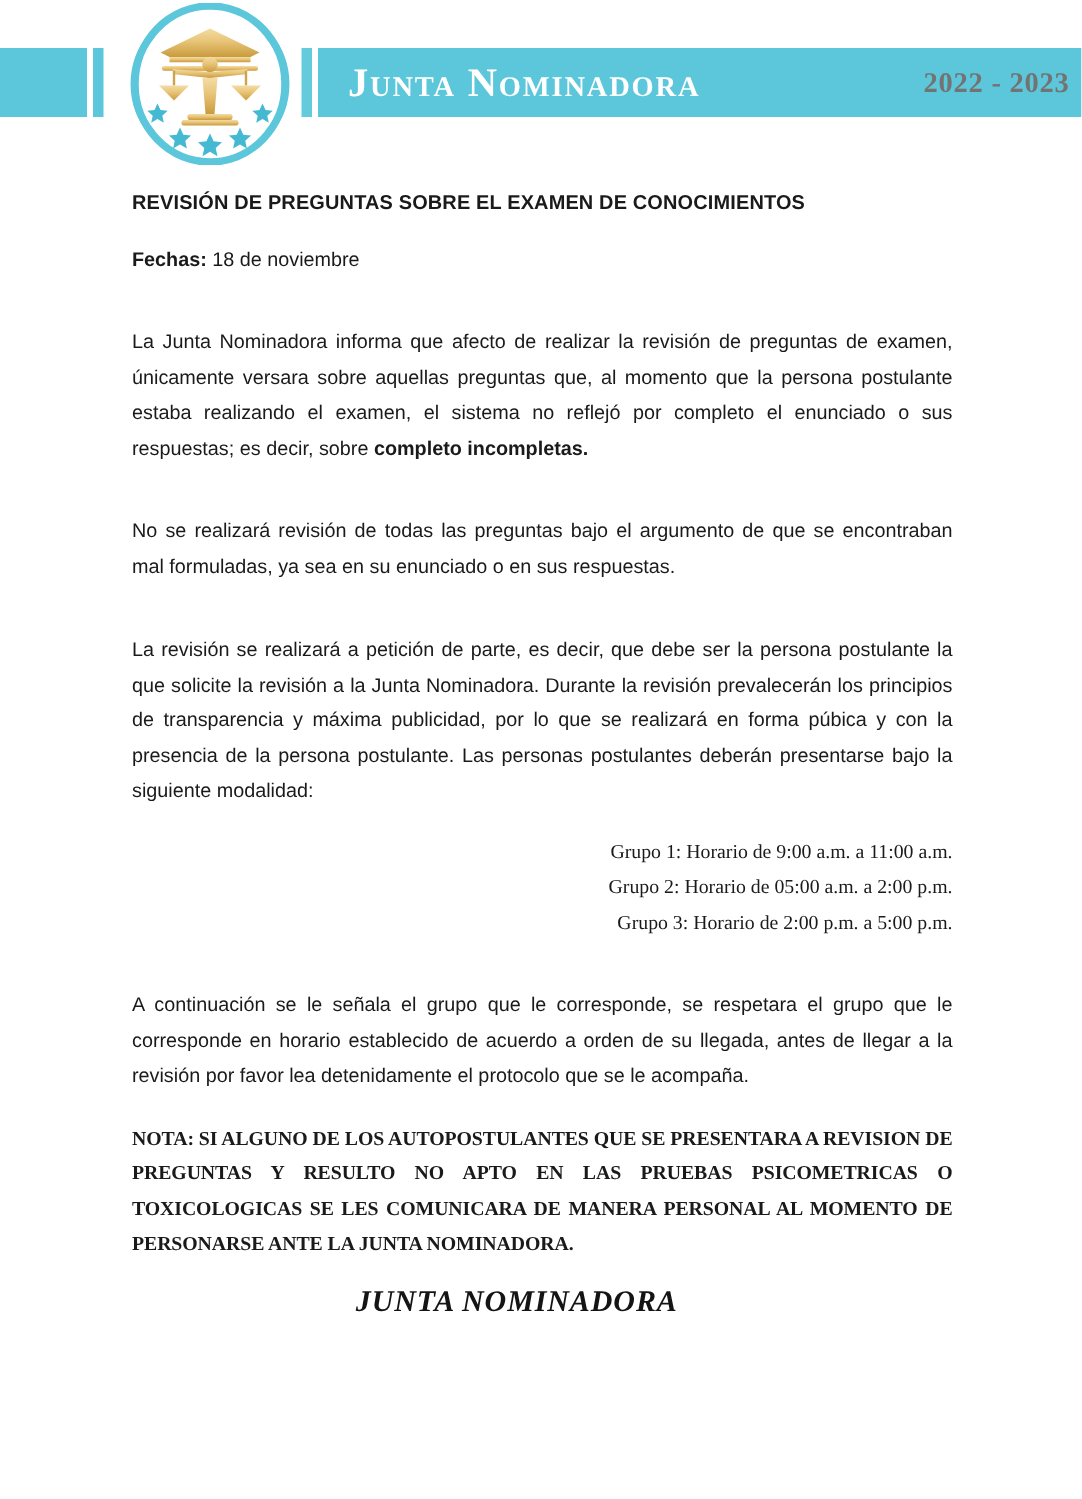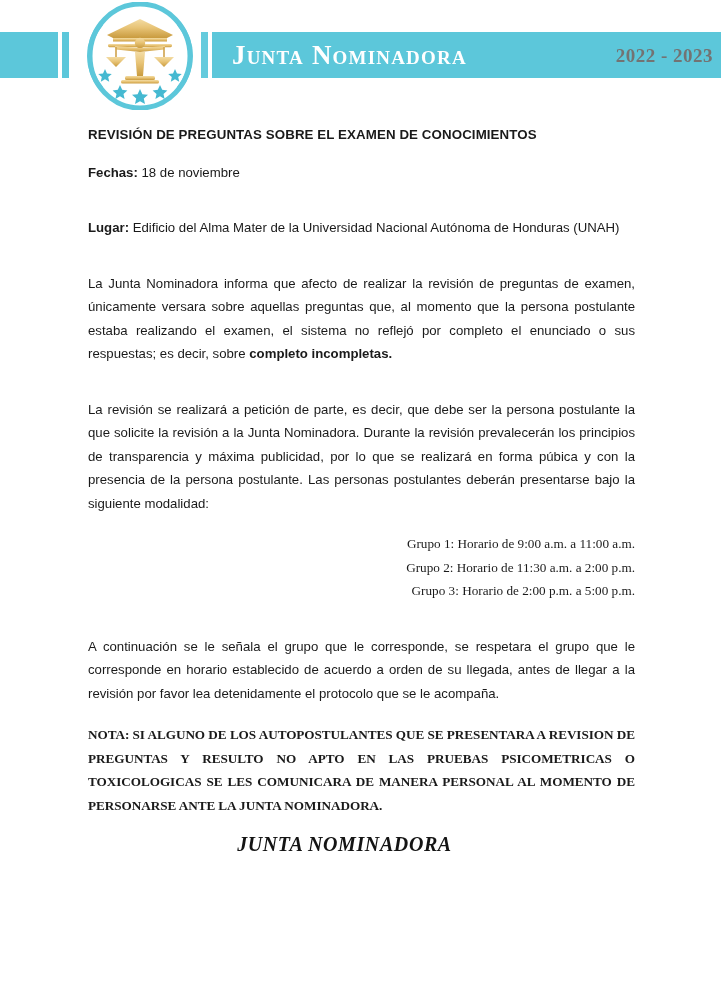--- a/index.html
+++ b/index.html
@@ -205,30 +205,30 @@
   <div class="header-title">Junta Nominadora</div>
   <div class="header-years">2022 - 2023</div>
 </div>
 
 <div class="doc">
 
   <div class="doc-title">REVISIÓN DE PREGUNTAS SOBRE EL EXAMEN DE CONOCIMIENTOS</div>
 
   <p class="para left first-after-title"><span class="b">Fechas:</span><span> 18 de noviembre</span></p>
 
-  <p class="para left"><span class="b">Lugar:</span><span> Edificio del Alma Mater de la Universidad Nacional Autónoma de Honduras (UNAH)</span></p>
 
   <p class="para"><span>La Junta Nominadora informa que afecto de realizar la revisión de preguntas de examen, únicamente versara sobre aquellas preguntas que, al momento que la persona postulante estaba realizando el examen, el sistema no reflejó por completo el enunciado o sus respuestas; es decir, sobre </span><span class="b">completo incompletas.</span></p>
 
+  <p class="para">No se realizará revisión de todas las preguntas bajo el argumento de que se encontraban mal formuladas, ya sea en su enunciado o en sus respuestas.</p>
 
   <p class="para">La revisión se realizará a petición de parte, es decir, que debe ser la persona postulante la que solicite la revisión a la Junta Nominadora. Durante la revisión prevalecerán los principios de transparencia y máxima publicidad, por lo que se realizará en forma púbica y con la presencia de la persona postulante. Las personas postulantes deberán presentarse bajo la siguiente modalidad:</p>
 
 
   <p class="group-line g1">Grupo 1: Horario de 9:00 a.m. a 11:00 a.m.</p>
-  <p class="group-line g2">Grupo 2: Horario de 11:30 a.m. a 2:00 p.m.</p>
+  <p class="group-line g2">Grupo 2: Horario de 05:00 a.m. a 2:00 p.m.</p>
   <p class="group-line g3">Grupo 3: Horario de 2:00 p.m. a 5:00 p.m.</p>
 
   <p class="para">A continuación se le señala el grupo que le corresponde, se respetara el grupo que le corresponde en horario establecido de acuerdo a orden de su llegada, antes de llegar a la revisión por favor lea detenidamente el protocolo que se le acompaña.</p>
 
   <p class="nota">NOTA: SI ALGUNO DE LOS AUTOPOSTULANTES QUE SE PRESENTARA A REVISION DE PREGUNTAS Y RESULTO NO APTO EN LAS PRUEBAS PSICOMETRICAS O TOXICOLOGICAS SE LES COMUNICARA DE MANERA PERSONAL AL MOMENTO DE PERSONARSE ANTE LA JUNTA NOMINADORA.</p>
 
   <div class="signature">JUNTA NOMINADORA</div>
 
 </div>
 

